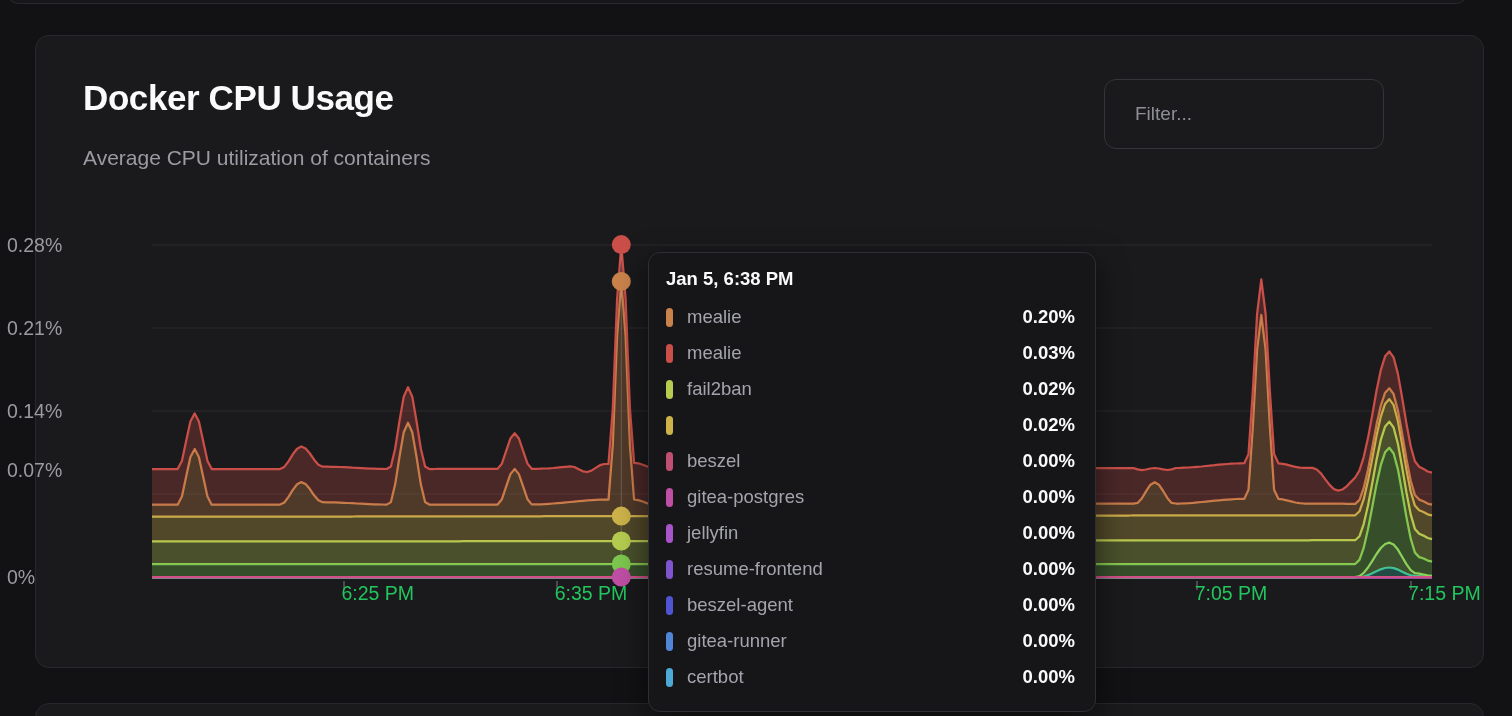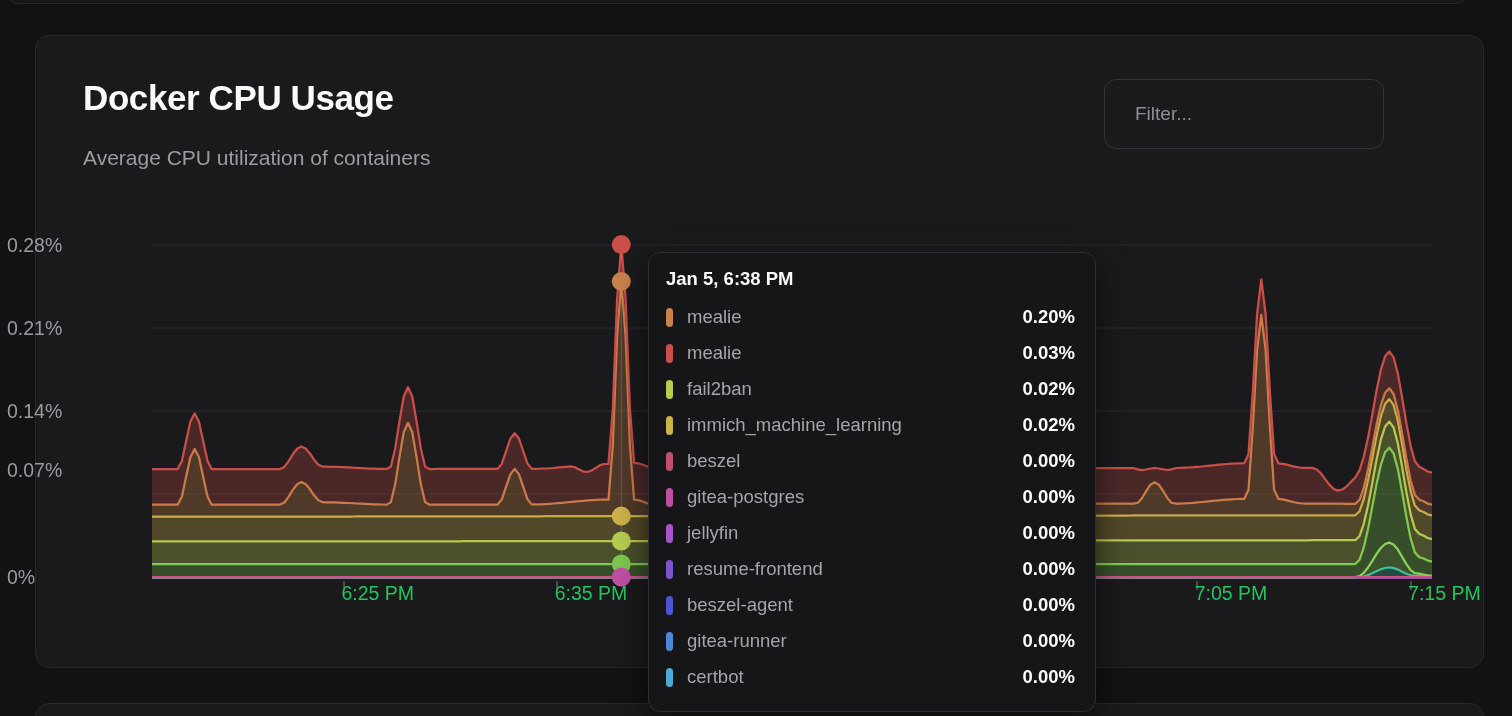--- a/index.html
+++ b/index.html
@@ -125,21 +125,20 @@
           <span class="tooltip-label">mealie</span>
           <span class="tooltip-value">0.03%</span>
         </div>
         <div class="tooltip-row">
           <span class="tooltip-marker" style="background: rgb(181, 204, 80);"></span>
           <span class="tooltip-label">fail2ban</span>
           <span class="tooltip-value">0.02%</span>
         </div>
         <div class="tooltip-row">
           <span class="tooltip-marker" style="background: rgb(204, 178, 73);"></span>
-          <span class="tooltip-label">immich_machine_learning</span>
           <span class="tooltip-value">0.02%</span>
         </div>
         <div class="tooltip-row">
           <span class="tooltip-marker" style="background: rgb(193, 79, 114);"></span>
           <span class="tooltip-label">beszel</span>
           <span class="tooltip-value">0.00%</span>
         </div>
         <div class="tooltip-row">
           <span class="tooltip-marker" style="background: rgb(191, 79, 164);"></span>
           <span class="tooltip-label">gitea-postgres</span>

